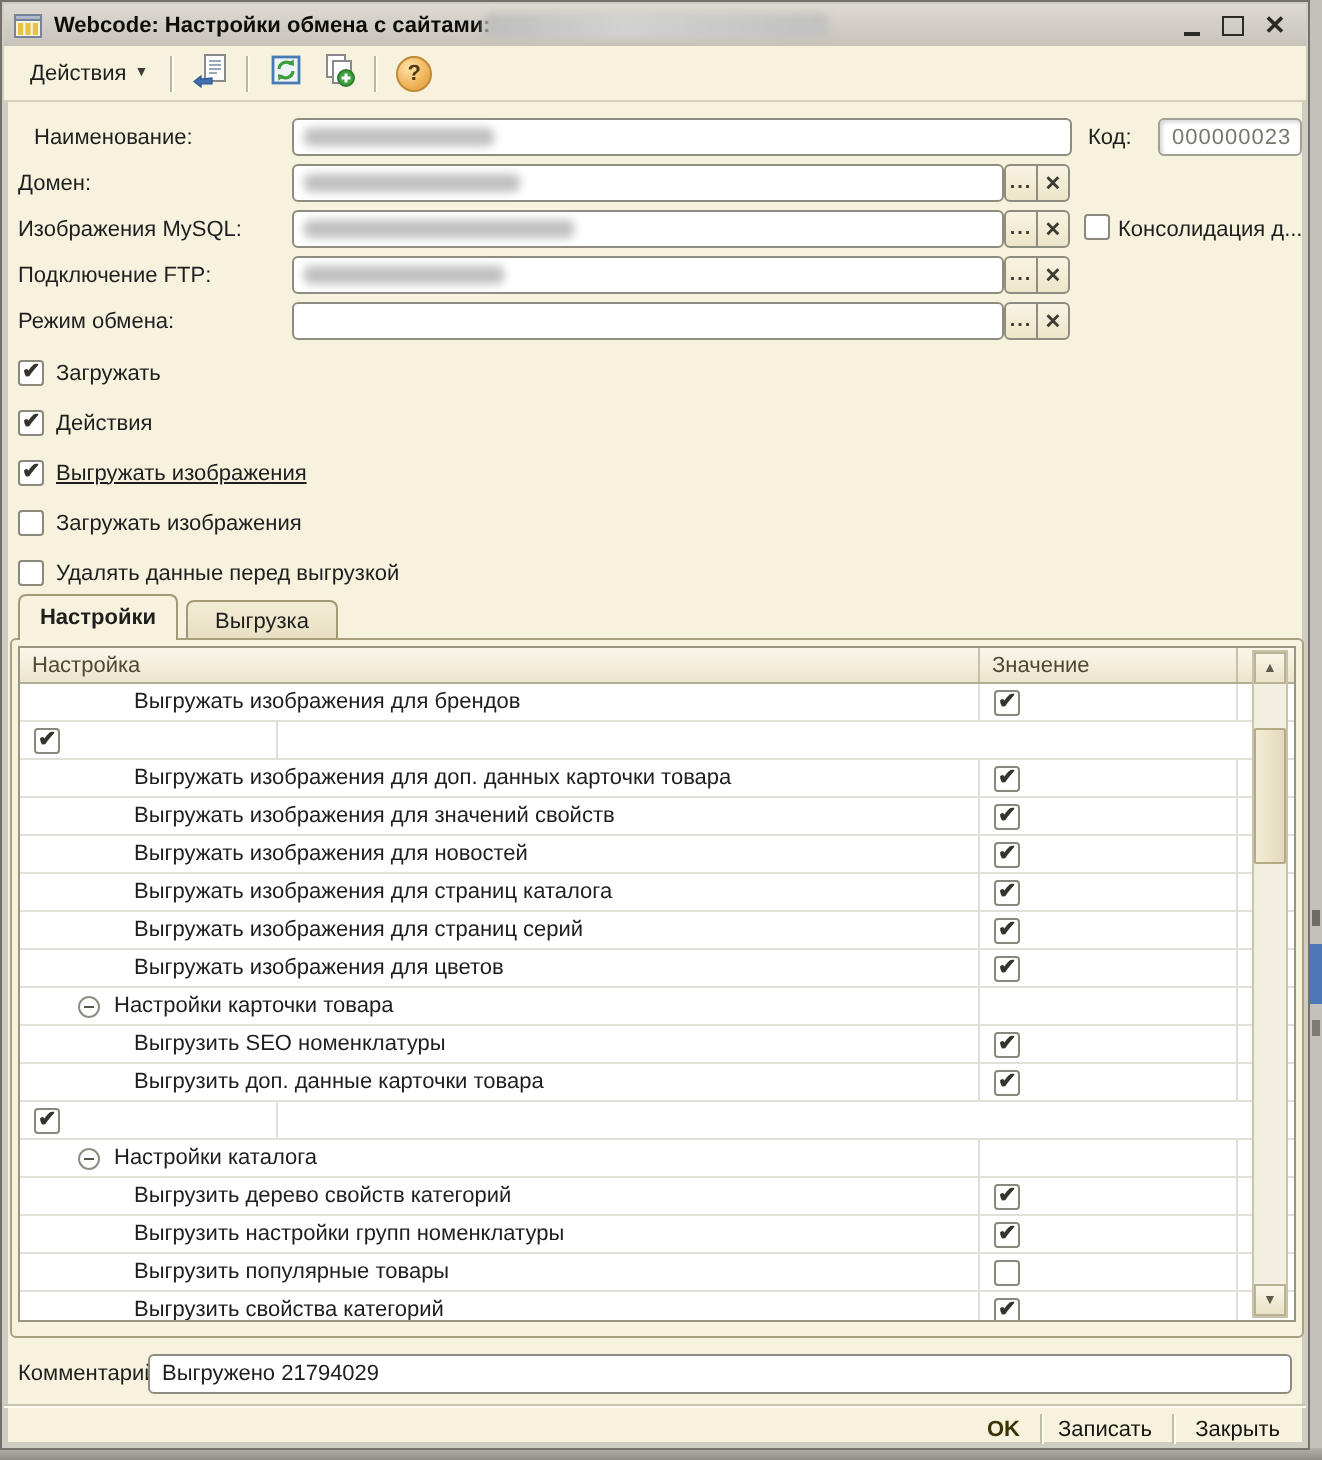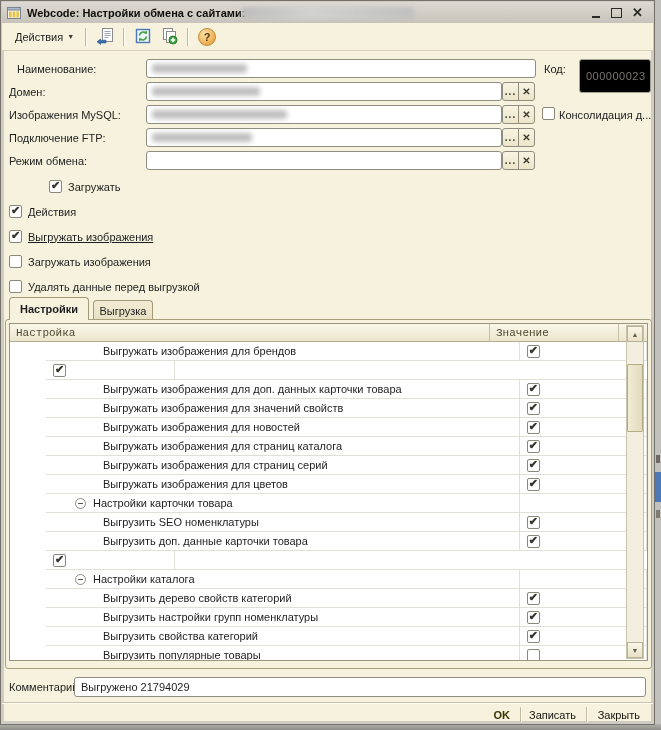--- a/index.html
+++ b/index.html
@@ -40,21 +40,21 @@
   .tb-sep{width:1px;height:18px;background:#bcb79d;border-right:1px solid #fffdf2;margin:0 5px;}
   .tb-btn{width:22px;height:22px;display:flex;align-items:center;justify-content:center;border:1px solid transparent;border-radius:2px;margin:0 1px;}
   .help-circle{width:16px;height:16px;border-radius:50%;border:1px solid #c08a35;
                background:radial-gradient(circle at 35% 30%,#fde3a8,#f0b35a 60%,#de9538);
                display:flex;align-items:center;justify-content:center;font-weight:bold;font-size:11px;color:#54390e;}
 
   
   .lbl{position:absolute;white-space:nowrap;color:#1e1e1e;}
   .input{position:absolute;background:#fff;border:1px solid #8f8d7f;border-radius:3px;box-sizing:border-box;height:19px;}
   .input .pill{position:absolute;left:5px;top:4px;height:9px;border-radius:3px;background:#bfbfbf;filter:blur(2.5px);}
-  .code-field{position:absolute;height:34px;box-sizing:border-box;background:#000000;border:1px solid #a3a094;
+  .code-field{position:absolute;height:19px;box-sizing:border-box;background:#ffffff;border:1px solid #a3a094;
               border-radius:3px;box-shadow:inset 1px 1px 2px rgba(0,0,0,.18);color:#7a786e;
               display:flex;align-items:center;padding-left:6px;letter-spacing:.5px;}
   .fbtn{position:absolute;height:19px;width:17px;box-sizing:border-box;background:linear-gradient(#f8f4e2,#ece5c9);
         border:1px solid #8f8d7f;display:flex;align-items:center;justify-content:center;
         font-size:10px;font-weight:bold;color:#3c3b31;}
   .fbtn.dots{border-radius:3px 0 0 3px;letter-spacing:1px;}
   .fbtn.clear{border-radius:0 3px 3px 0;margin-left:-1px;}
 
   
   .cb{display:inline-block;width:13px;height:13px;background:#fff;border:1px solid #8a887a;border-radius:2px;
@@ -69,24 +69,24 @@
   .tab.active{background:#f6f2de;height:23px;top:296px;z-index:3;}
   .tab.inactive{height:20px;top:299px;z-index:1;}
 
   .panel{position:absolute;left:4px;top:318px;width:647px;height:350px;box-sizing:border-box;
          border:1px solid #a89f7c;border-radius:3px;background:#f6f2de;z-index:2;}
 
   
   .grid{position:absolute;left:8px;top:322px;width:639px;height:338px;box-sizing:border-box;
         border:1px solid #99967f;background:#fff;overflow:hidden;z-index:4;}
   .ghead{position:absolute;left:0;top:0;right:0;height:18px;display:flex;
-         background:linear-gradient(#faf7ea,#ece5cc);border-bottom:1px solid #b3ad91;box-sizing:border-box;font-family:Liberation Mono, monospace;}
+         background:linear-gradient(#faf7ea,#ece5cc);border-bottom:1px solid #b3ad91;box-sizing:border-box;}
   .ghead .hcell{box-sizing:border-box;display:flex;align-items:center;padding-left:6px;color:#4d4930;border-right:1px solid #c6c0a6;}
   .gbody{position:absolute;left:0;top:18px;right:0;bottom:0;overflow:hidden;}
-  .trow{display:flex;height:19px;box-sizing:border-box;border-bottom:1px solid #e0e0d8;background:#fff;margin-left:36px;}
+  .trow{display:flex;height:19px;box-sizing:border-box;border-bottom:1px solid #e0e0d8;background:#fff;}
   .tcell{box-sizing:border-box;display:flex;align-items:center;overflow:hidden;white-space:nowrap;}
   .tcell.name{width:480px;border-right:1px solid #e0e0d8;padding-left:57px;}
   .trow.group .tcell.name{padding-left:29px;gap:7px;}
   .tcell.value{width:129px;border-right:1px solid #e0e0d8;padding-left:7px;}
   .tcell.fill{flex:1;}
   .collapse{display:inline-block;width:9px;height:9px;border:1px solid #8f8d80;border-radius:50%;position:relative;flex:none;}
   .collapse::after{content:"";position:absolute;left:2px;top:4px;width:5px;height:1px;background:#55534a;}
 
   
   .vscroll{position:absolute;right:3px;top:1px;bottom:1px;width:18px;background:#f2eee0;border:1px solid #c9c3a9;box-sizing:border-box;}
@@ -216,21 +216,21 @@
       <span class="pill" style="width:100px;"></span>
     </div>
     <div class="fbtn dots" style="left:501px;top:127px;">...</div>
     <div class="fbtn clear" style="left:518px;top:127px;">✕</div>
 
     <span class="lbl" style="left:8px;top:154px;">Режим обмена:</span>
     <div class="input" style="left:145px;top:150px;width:356px;"></div>
     <div class="fbtn dots" style="left:501px;top:150px;">...</div>
     <div class="fbtn clear" style="left:518px;top:150px;">✕</div>
 
-    <div class="flag-row" style="top:179px;margin-left:40px;">
+    <div class="flag-row" style="top:179px;">
       <span class="cb on"></span>
       <span>Загружать</span>
     </div>
     <div class="flag-row" style="top:204px;">
       <span class="cb on"></span>
       <span>Действия</span>
     </div>
     <div class="flag-row" style="top:229px;text-decoration:underline;">
       <span class="cb on"></span>
       <span>Выгружать изображения</span>
@@ -238,21 +238,21 @@
     <div class="flag-row" style="top:254px;">
       <span class="cb"></span>
       <span>Загружать изображения</span>
     </div>
     <div class="flag-row" style="top:279px;">
       <span class="cb"></span>
       <span>Удалять данные перед выгрузкой</span>
     </div>
 
     <div class="tab active" style="left:8px;width:80px;font-weight:bold;">Настройки</div>
-    <div class="tab inactive" style="left:92px;width:60px;">Выгрузка</div>
+    <div class="tab inactive" style="left:92px;width:76px;">Выгрузка</div>
     <div class="tab inactive" style="left:172px;width:124px;margin-top:40px;">Изображения</div>
     <div class="panel"></div>
 
     <div class="grid">
       <div class="ghead">
         <div class="hcell" style="width:480px;">Настройка</div>
         <div class="hcell" style="width:129px;">Значение</div>
         <div class="hcell" style="flex:1;border-right:none;"></div>
       </div>
       <div class="gbody">
@@ -378,33 +378,33 @@
             <div class="tcell name">
               <span>Выгрузить настройки групп номенклатуры</span>
             </div>
             <div class="tcell value">
               <span class="cb on"></span>
             </div>
             <div class="tcell fill"></div>
           </div>
           <div class="trow">
             <div class="tcell name">
+              <span>Выгрузить популярные товары</span>
+            </div>
+            <div class="tcell value">
+              <span class="cb"></span>
+            </div>
+            <div class="tcell fill"></div>
+          </div>
+          <div class="trow">
+            <div class="tcell name">
               <span>Выгрузить свойства категорий</span>
             </div>
             <div class="tcell value">
               <span class="cb on"></span>
-            </div>
-            <div class="tcell fill"></div>
-          </div>
-          <div class="trow">
-            <div class="tcell name">
-              <span>Выгрузить популярные товары</span>
-            </div>
-            <div class="tcell value">
-              <span class="cb"></span>
             </div>
             <div class="tcell fill"></div>
           </div>
         </div>
       <div class="vscroll">
         <div class="varrow up">▲</div>
         <div class="vthumb"></div>
         <div class="varrow down">▼</div>
       </div>
     </div>

